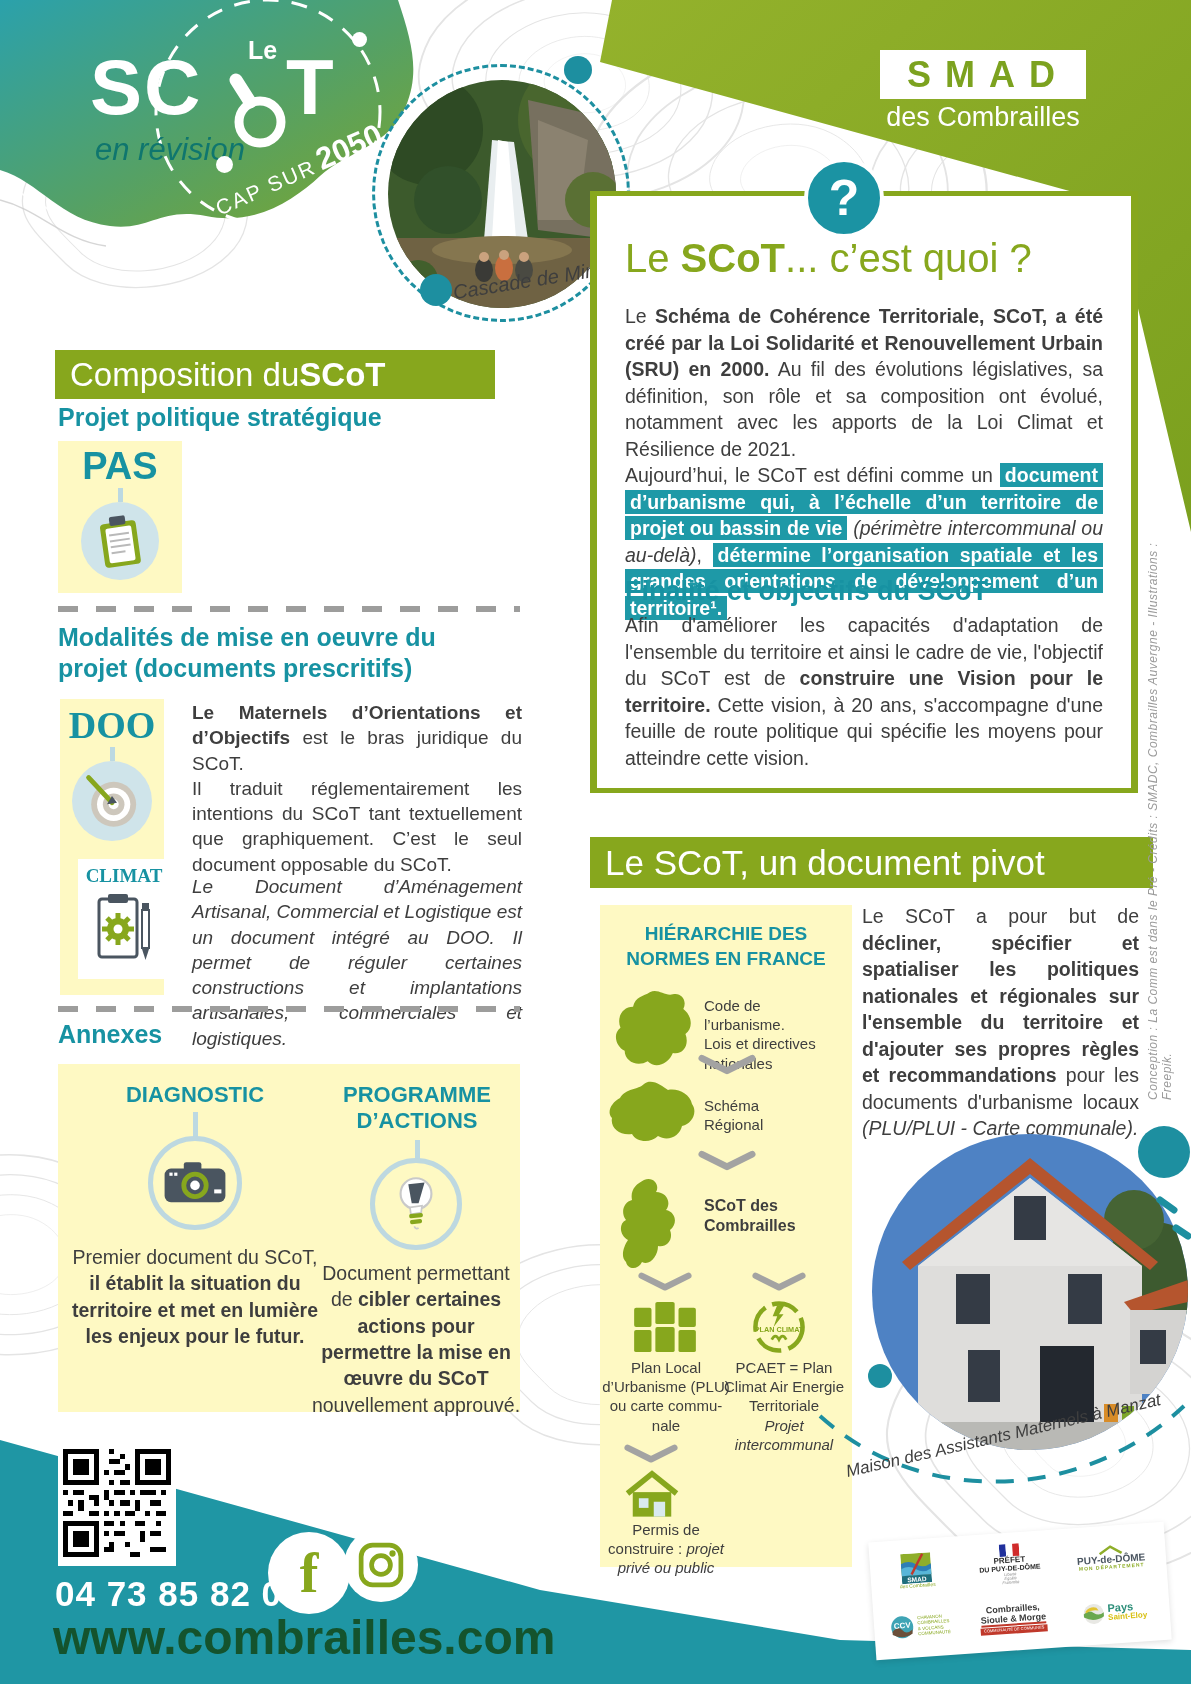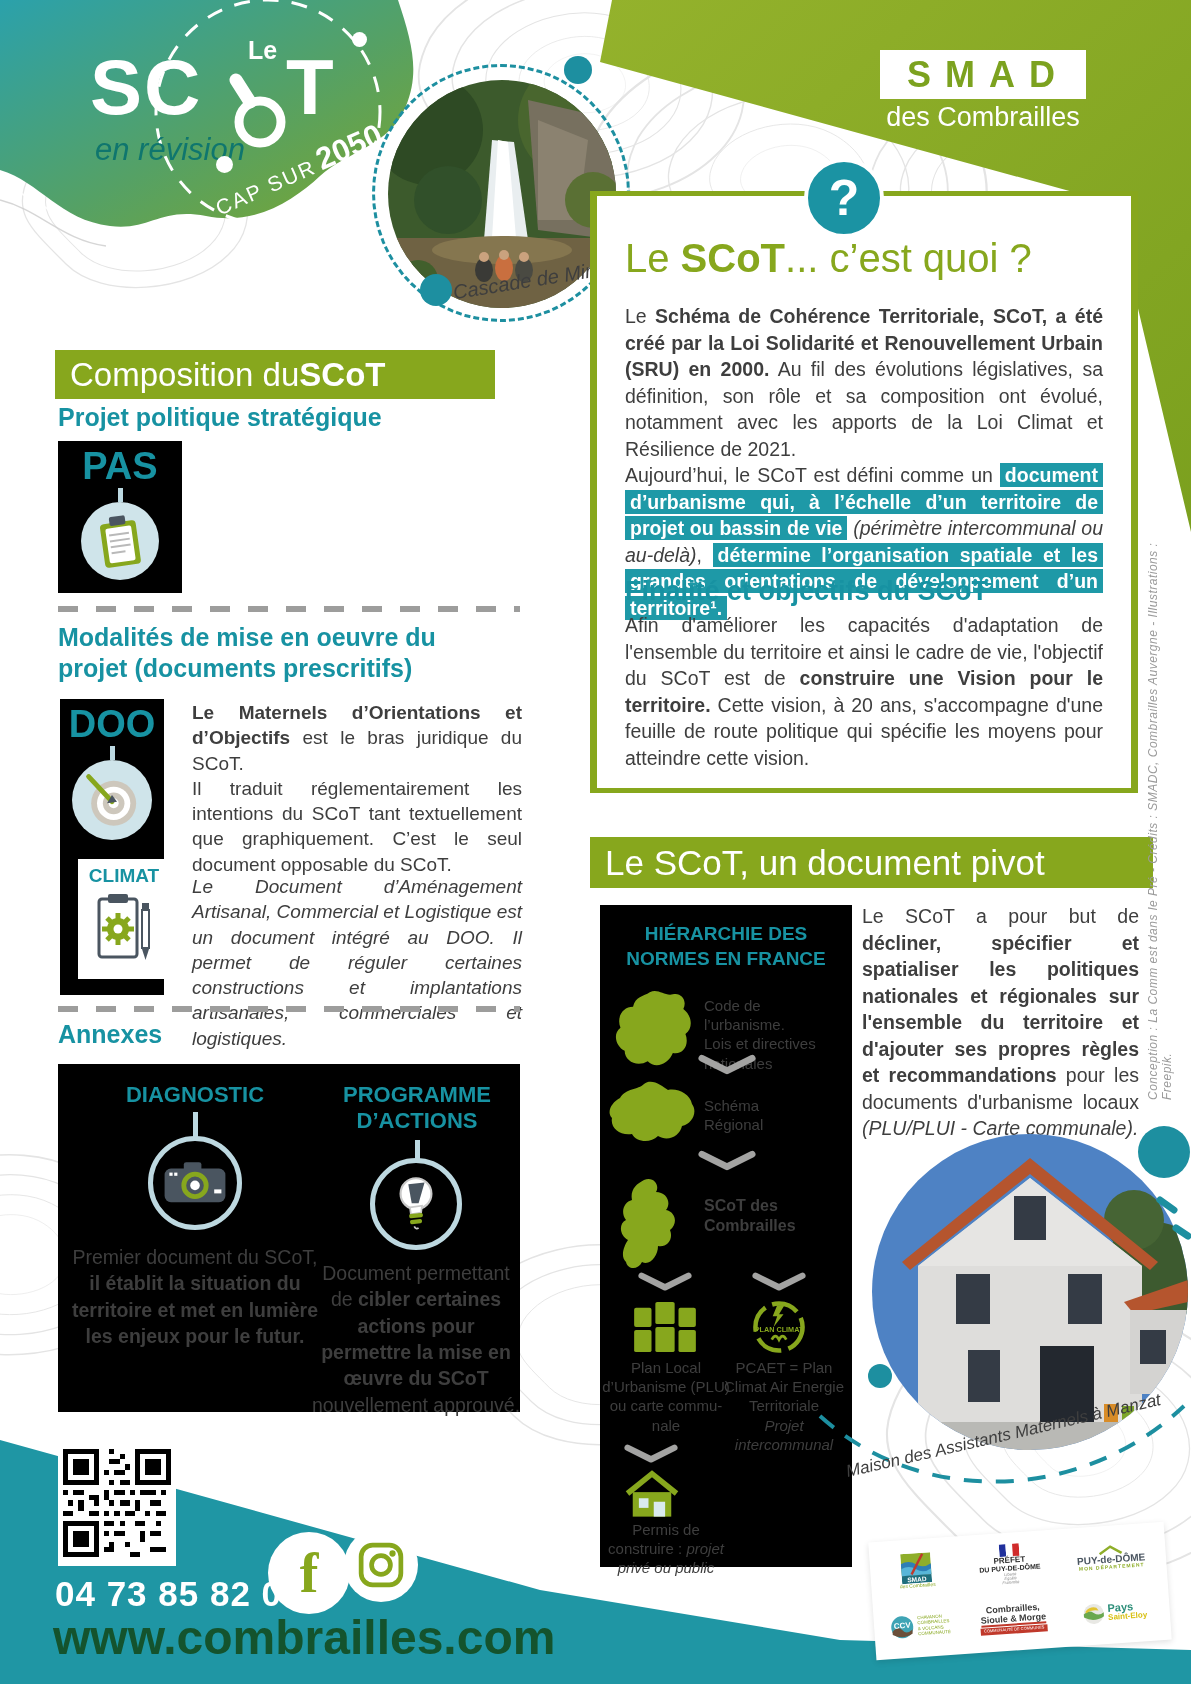--- a/index.html
+++ b/index.html
@@ -9,21 +9,21 @@
   
   .seg-n{}
   .seg-b{font-weight:700;}
   .seg-i{font-style:italic;}
   .seg-h{background:#1e99a7;color:#fff;font-weight:700;padding:1px 5px;
          -webkit-box-decoration-break:clone;box-decoration-break:clone;}
   .para{text-align:justify;white-space:pre-line;font-size:19.5px;line-height:1.36;}
   .para-sm{font-size:19px;line-height:1.33;}
   .teal-h{color:#1792a2;font-weight:700;}
   .banner{background:#87a71d;color:#fff;font-size:33px;display:flex;align-items:center;padding-left:15px;}
-  .lightbox{background:#000000;}
+  .lightbox{background:#fef9c3;}
   .dashes{height:6px;background:repeating-linear-gradient(90deg,#9d9d9c 0 20px,transparent 20px 38px);}
   .acronym{color:#1792a2;font-weight:700;text-align:center;}
   .stem{width:5px;background:#bcd9e2;}
   .palecircle{border-radius:50%;background:#cfe4ea;}
   .hlabel{white-space:pre-line;font-size:15px;line-height:1.28;}
   .center{text-align:center;}
   .chev{display:block;}
   .dot{border-radius:50%;background:#1d8fa0;position:absolute;}
   .wdot{border-radius:50%;background:#fff;position:absolute;}
   .photo-circle{border-radius:50%;overflow:hidden;}
@@ -184,21 +184,21 @@
           <line x1="12" y1="38" x2="26" y2="38" stroke="#b9b9b9" stroke-width="2"></line>
         </g>
       </svg>
     </div>
   </div>
 
   <div class="abs dashes" style="left:58px;top:606px;width:462px;"></div>
 
   <div class="abs teal-h" style="left:58px;top:622px;width:420px;font-size:25px;line-height:1.25;">Modalités de mise en oeuvre du projet (documents prescritifs)</div>
 
-  <div class="abs lightbox" style="left:60px;top:699px;width:104px;height:296px;">
+  <div class="abs lightbox" style="left:60px;top:699px;width:104px;height:296px;font-family:Liberation Serif, serif;">
     <div class="acronym" style="font-size:38px;margin-top:4px;">DOO</div>
     <div class="stem" style="margin:0 auto;height:14px;"></div>
     <div class="palecircle" style="width:80px;height:80px;margin:0 auto;display:flex;align-items:center;justify-content:center;">
       <svg width="60" height="60" viewBox="0 0 72 72">
         <circle cx="38" cy="40" r="27" fill="#cdc7bc"></circle>
         <circle cx="38" cy="40" r="20" fill="#ffffff"></circle>
         <circle cx="38" cy="40" r="13" fill="#cdc7bc"></circle>
         <circle cx="38" cy="40" r="6" fill="#ffffff"></circle>
         <line x1="8" y1="8" x2="36" y2="38" stroke="#87a71d" stroke-width="6" stroke-linecap="round"></line>
         <polygon points="30,40 42,38 36,30" fill="#4a5560"></polygon>

